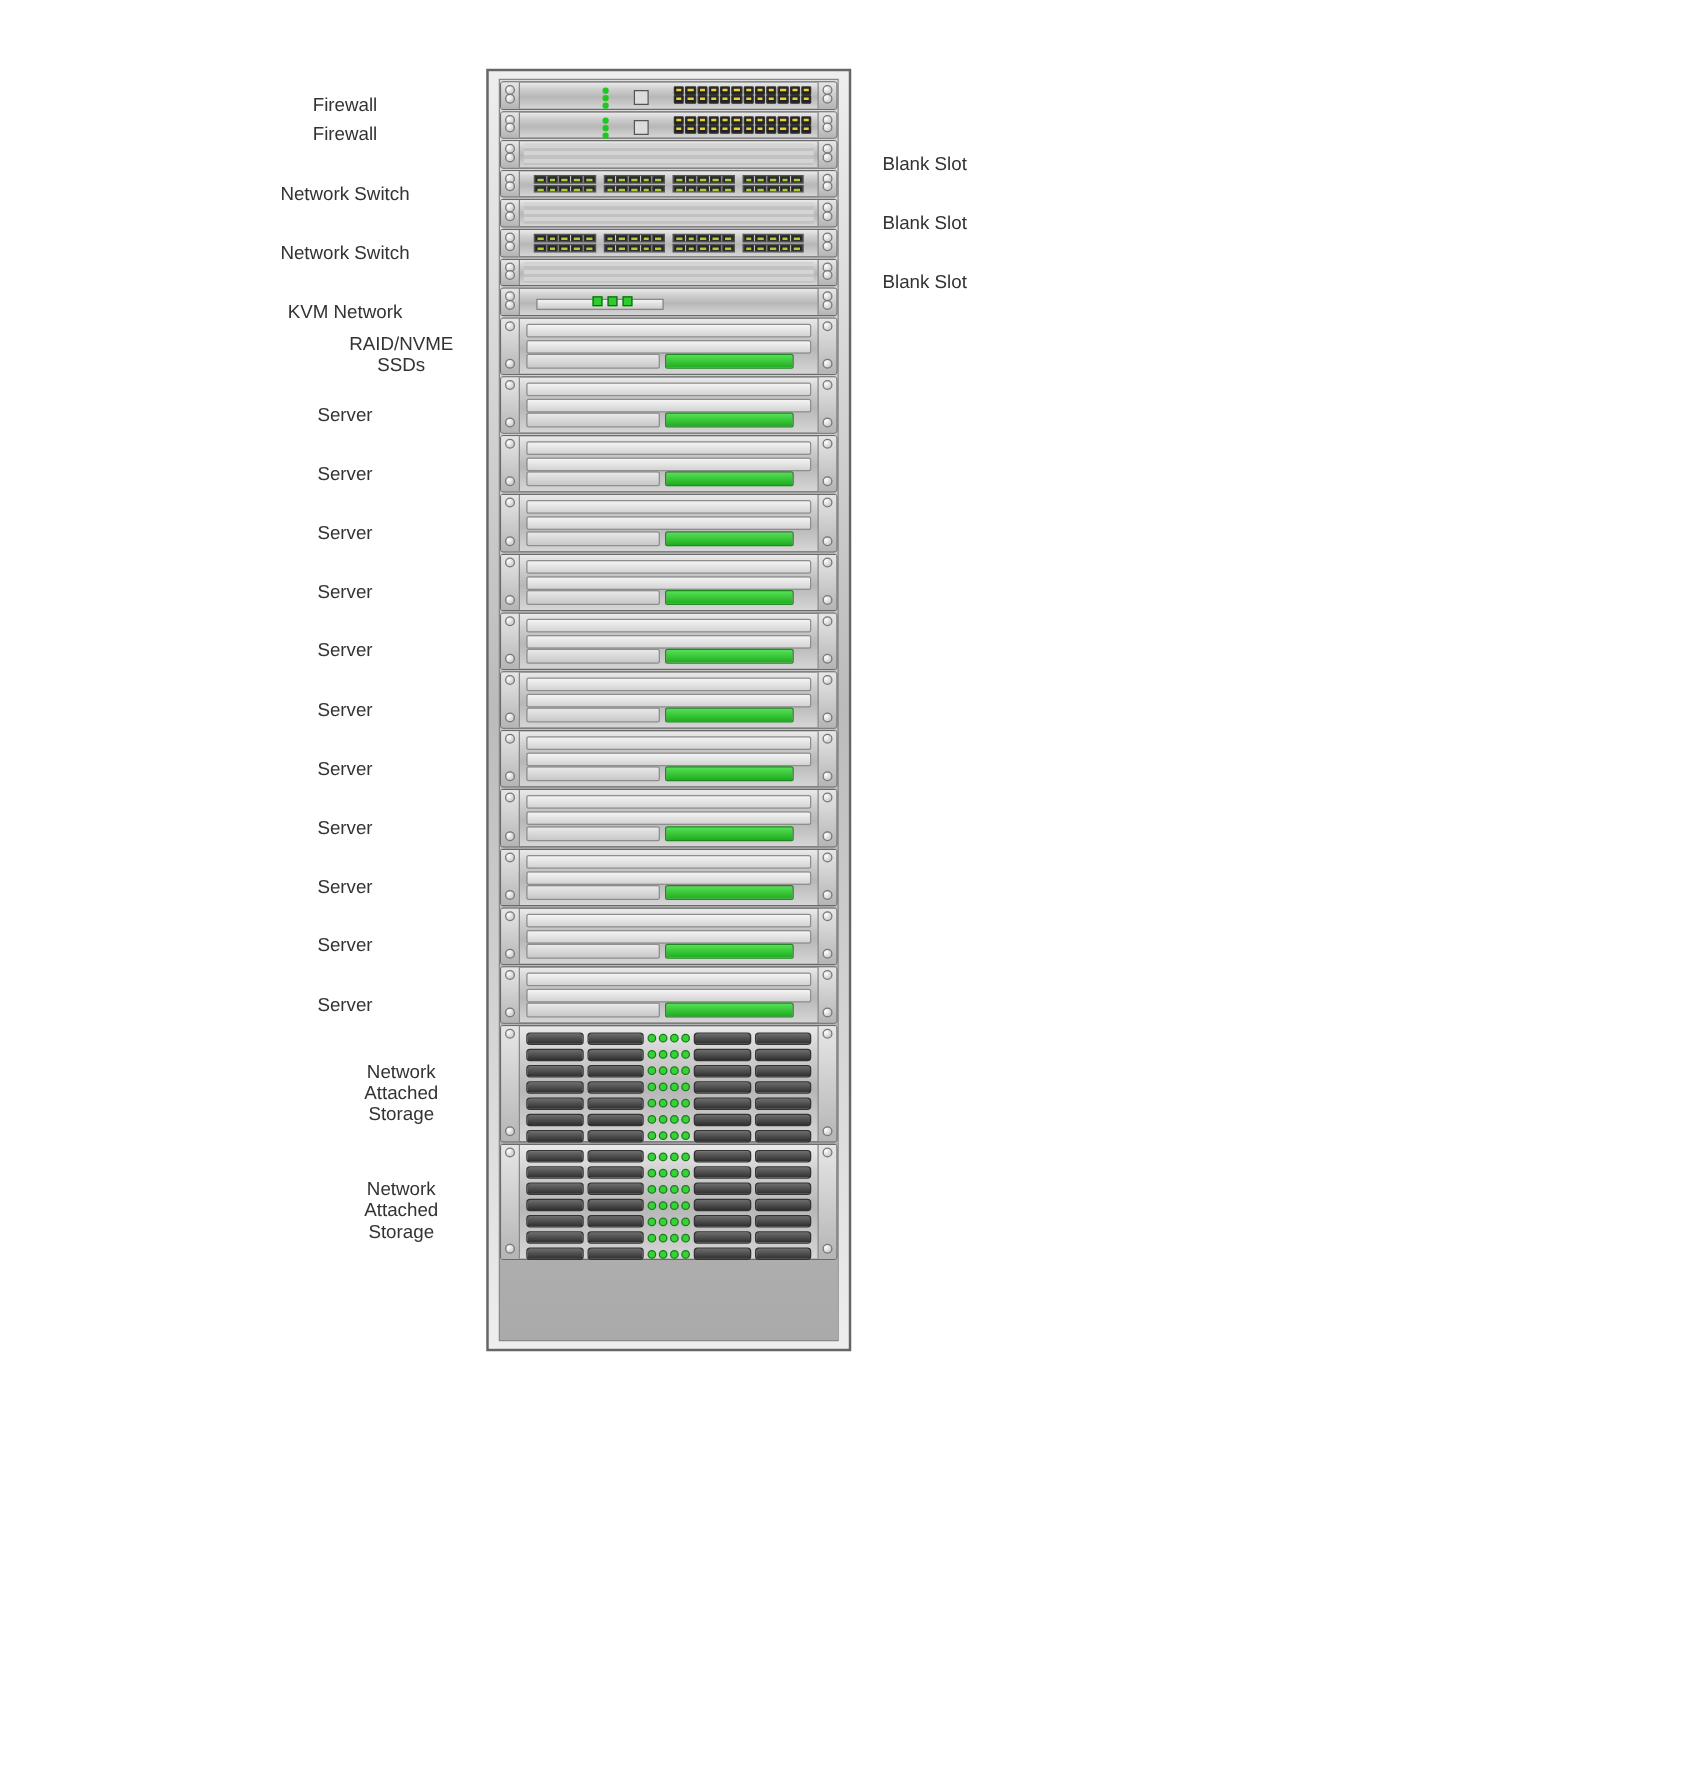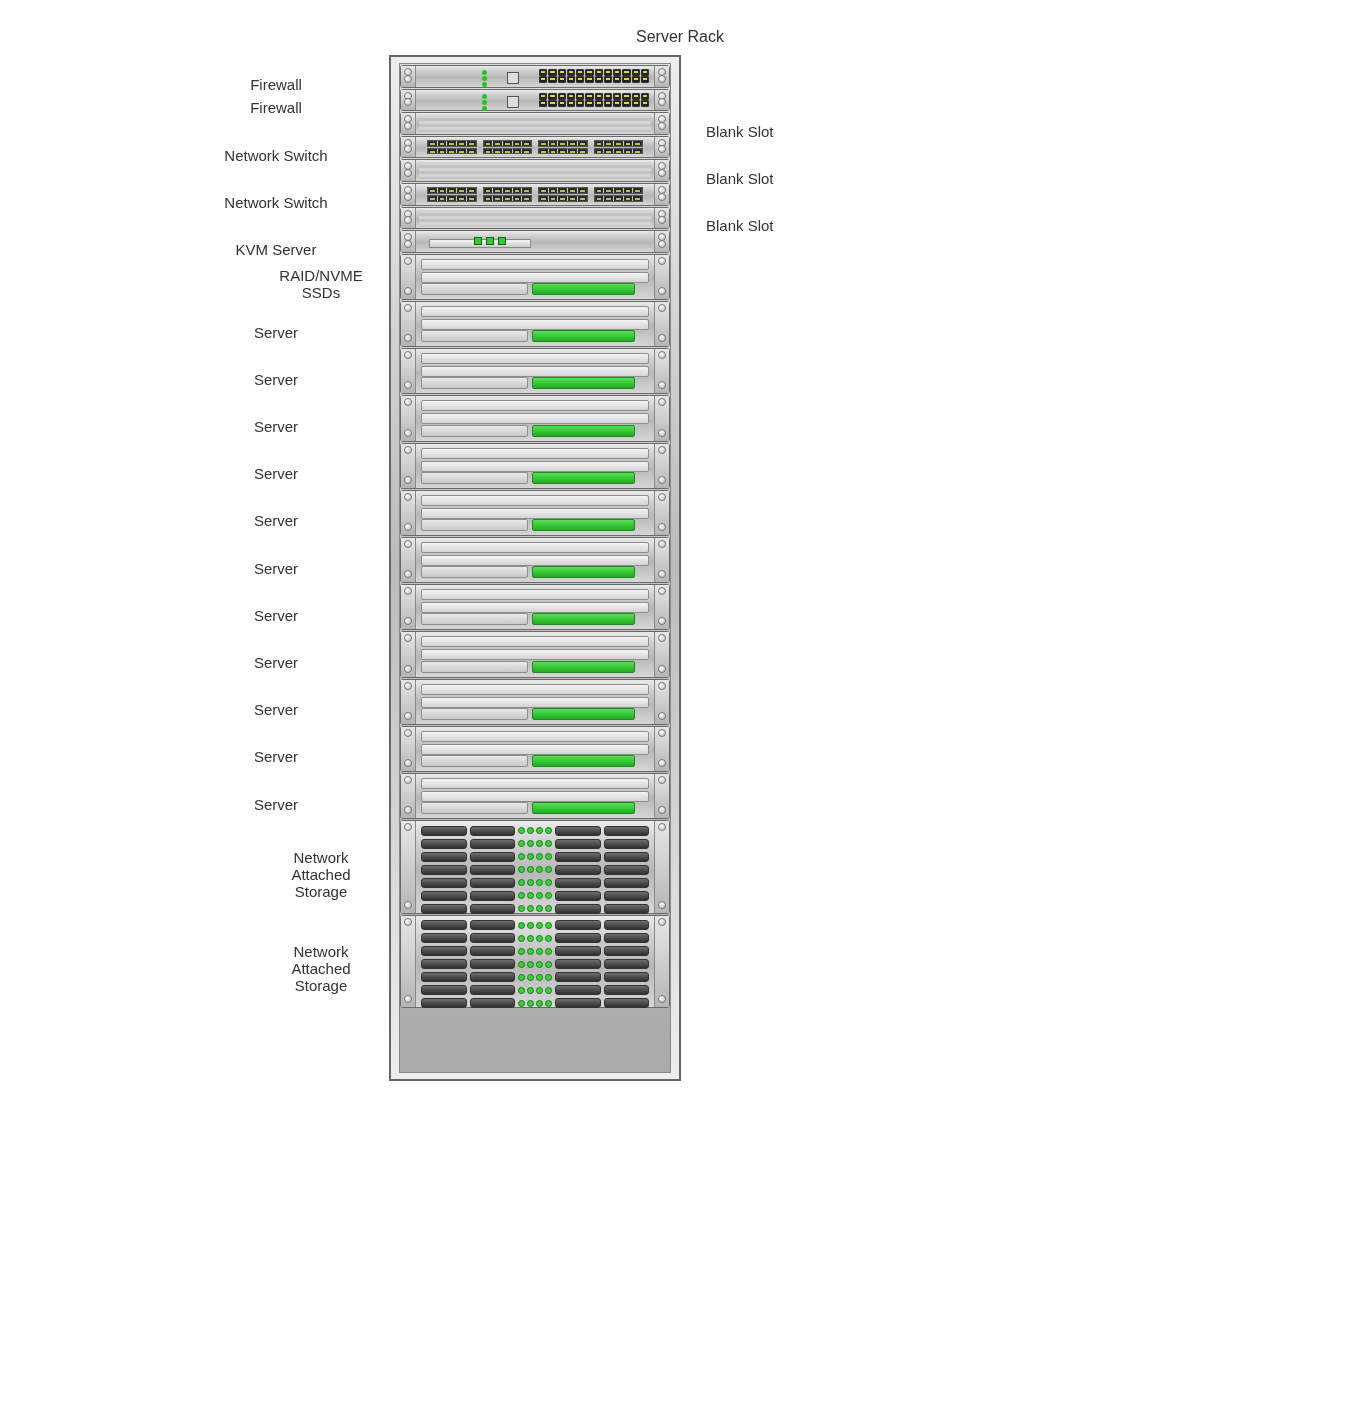--- a/index.html
+++ b/index.html
@@ -52,21 +52,20 @@
   
   .label{position:absolute;font-size:15px;color:#333;white-space:nowrap;}
   .label.left{right:984px;text-align:center;width:200px;}
   .label.right{left:706px;text-align:left;width:220px;}
   .label.multi{line-height:17px;white-space:normal;text-align:center;}
 </style>
 </head>
 <body>
 
 <div class="page">
-  <div class="title">Server Rack</div>
   <div class="rack-outer">
     <div class="rack-inner" id="rack">
         <div class="slot" style="top: 1px; height: 22.6px;">
           <div class="unit firewall">
             <div class="ear left">
               <div class="screw"></div>
               <div class="screw" style="position:absolute;bottom:2px;left:3px;"></div>
             </div>
             <div class="ear right">
               <div class="screw"></div>
@@ -824,21 +823,21 @@
       </div>
   </div>
   <div id="labels">
       <div class="label left" style="top: 75.8px;">Firewall</div>
       <div class="label left" style="top: 99.4px;">Firewall</div>
       <div class="label right" style="top: 123px;">Blank Slot</div>
       <div class="label left" style="top: 146.6px;">Network Switch</div>
       <div class="label right" style="top: 170.2px;">Blank Slot</div>
       <div class="label left" style="top: 193.8px;">Network Switch</div>
       <div class="label right" style="top: 217.4px;">Blank Slot</div>
-      <div class="label left" style="top: 241px;">KVM Server</div>
+      <div class="label left" style="top: 241px;">KVM Network</div>
       <div class="label left multi" style="top: 267.4px; right: 984px; width: 110px;">RAID/NVME<br>SSDs</div>
       <div class="label left" style="top: 323.6px;">Server</div>
       <div class="label left" style="top: 370.8px;">Server</div>
       <div class="label left" style="top: 418px;">Server</div>
       <div class="label left" style="top: 465.2px;">Server</div>
       <div class="label left" style="top: 512.4px;">Server</div>
       <div class="label left" style="top: 559.6px;">Server</div>
       <div class="label left" style="top: 606.8px;">Server</div>
       <div class="label left" style="top: 654px;">Server</div>
       <div class="label left" style="top: 701.2px;">Server</div>

